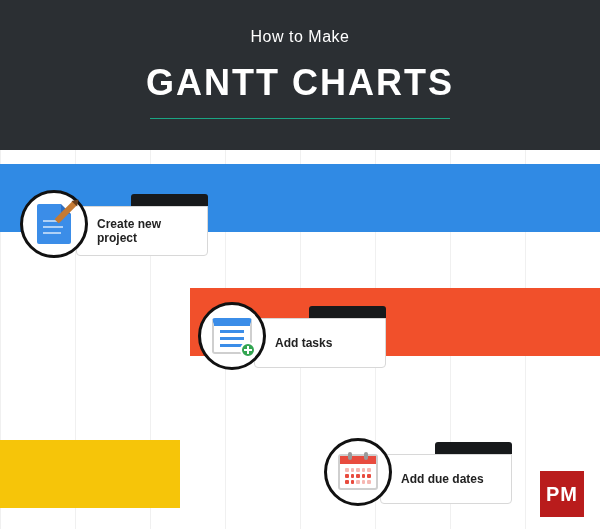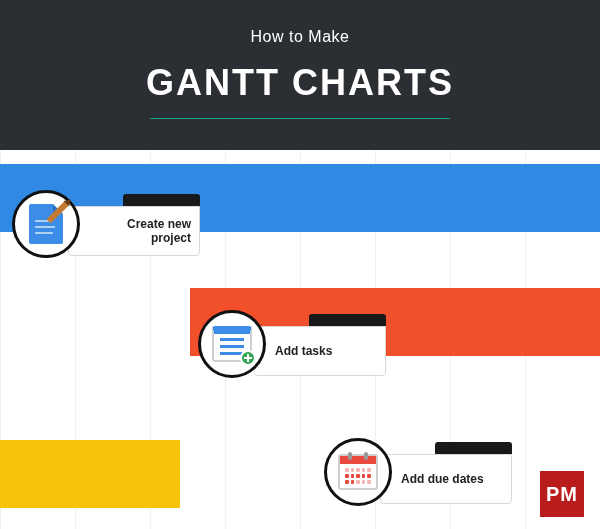--- a/index.html
+++ b/index.html
@@ -60,22 +60,22 @@
   }
   .bar.blue   { top: 14px;  left: 0;    right: 0;    background:#308ae4; }
   .bar.orange { top: 138px; left: 190px; right: 0;   background:#f1502b; }
   .bar.yellow { top: 290px; left: 0;    width: 180px; background:#f6c509; }
 
   .step {
     position: absolute;
     height: 70px;
     display: flex;
   }
-  .step.s1 { top: 40px;  left: 12px; text-align: right; }
-  .step.s2 { top: 160px; left: 198px; }
+  .step.s1 { top: 40px;  left: 20px; }
+  .step.s2 { top: 152px; left: 198px; }
   .step.s3 { top: 288px; left: 324px; justify-content: center; }
 
   .icon-circle {
     width: 68px;
     height: 68px;
     border-radius: 50%;
     background: #fff;
     border: 3px solid #111;
     display: flex;
     align-items: center;

